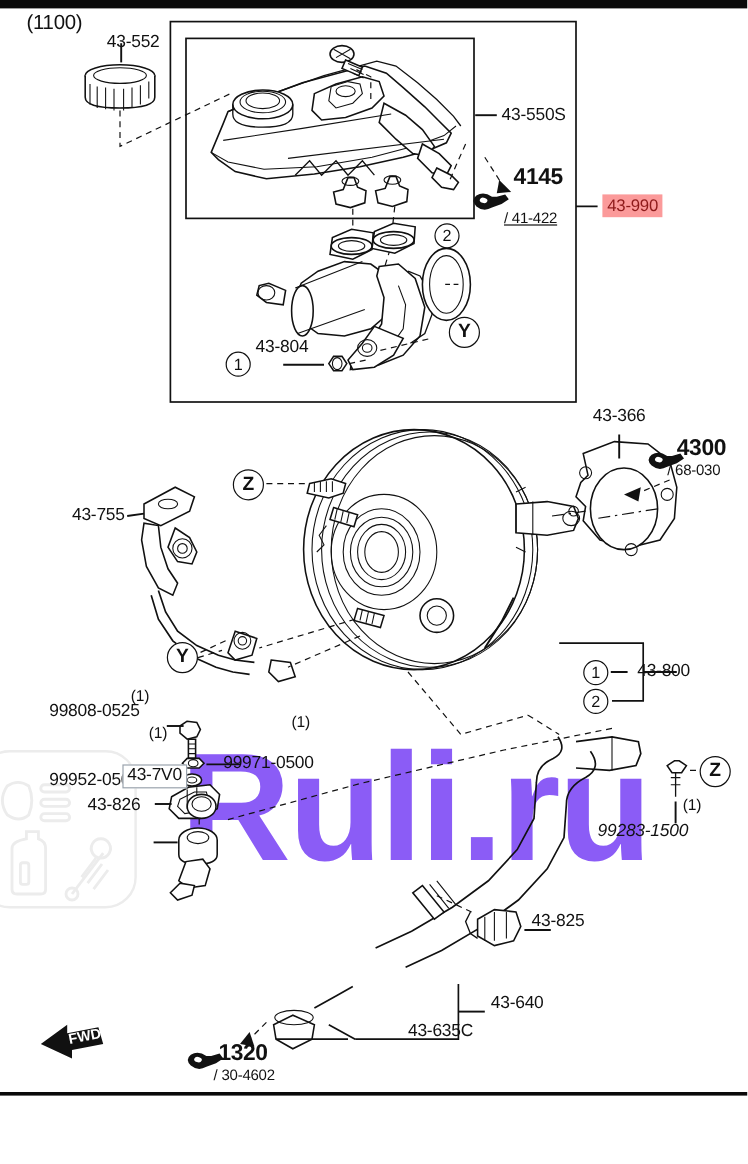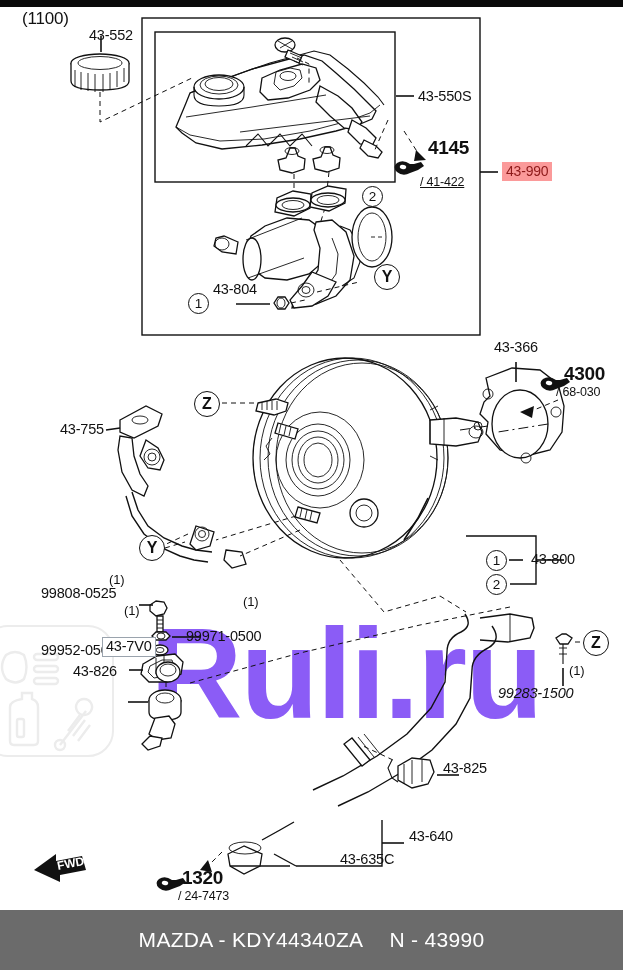--- a/index.html
+++ b/index.html
@@ -484,28 +484,24 @@
 
   <div class="lbl paren" style="left:569px; top:664px;">(1)</div>
   <div class="lbl" style="left:498px; top:686px;font-style:italic;">99283-1500</div>
   <div class="circ lg" style="left:583px; top:630px;">Z</div>
 
   <div class="lbl" style="left:443px; top:761px;">43-825</div>
   <div class="lbl" style="left:409px; top:829px;">43-640</div>
   <div class="lbl" style="left:292px; top:852px;margin-left:48px;">43-635C</div>
 
   <div class="lbl big" style="left:182px; top:868px;">1320</div>
-  <div class="lbl small" style="left:178px; top:890px;">/ 24-7473</div>
+  <div class="lbl small" style="left:178px; top:890px;">/ 30-4602</div>
 
   <div id="fwd-badge">
     <svg width="62" height="40" viewBox="0 0 62 40">
       <path d="M4 22 L26 6 L26 13 L52 8 L56 22 L30 27 L30 34 Z" fill="#111"></path>
       <text x="28" y="22" font-family="Liberation Sans, sans-serif" font-size="12" font-weight="bold" fill="#fff" transform="rotate(-11 28 22)">FWD</text>
     </svg>
   </div>
 
   <div id="footer-sep"></div>
-  <div id="footer">
-    <span class="ftxt">MAZDA - KDY44340ZA</span>
-    <span class="ftxt">N - 43990</span>
-  </div>
 
 </div>
 
 </body></html>

